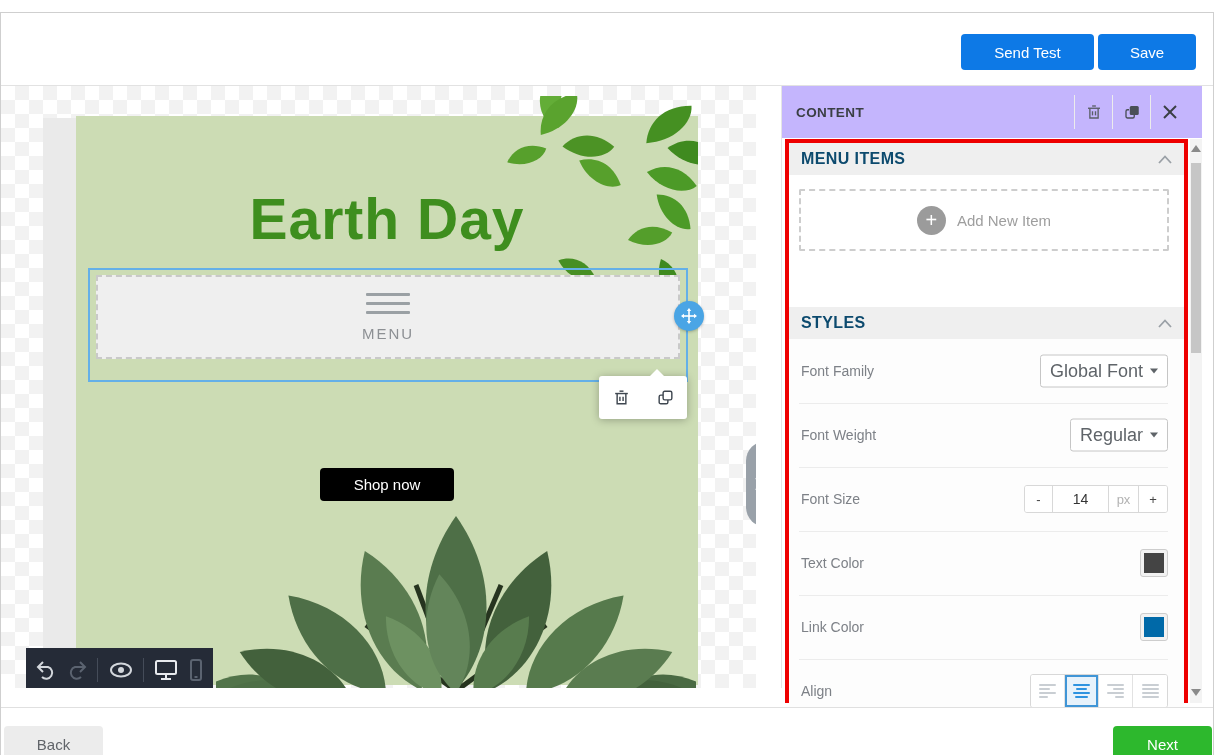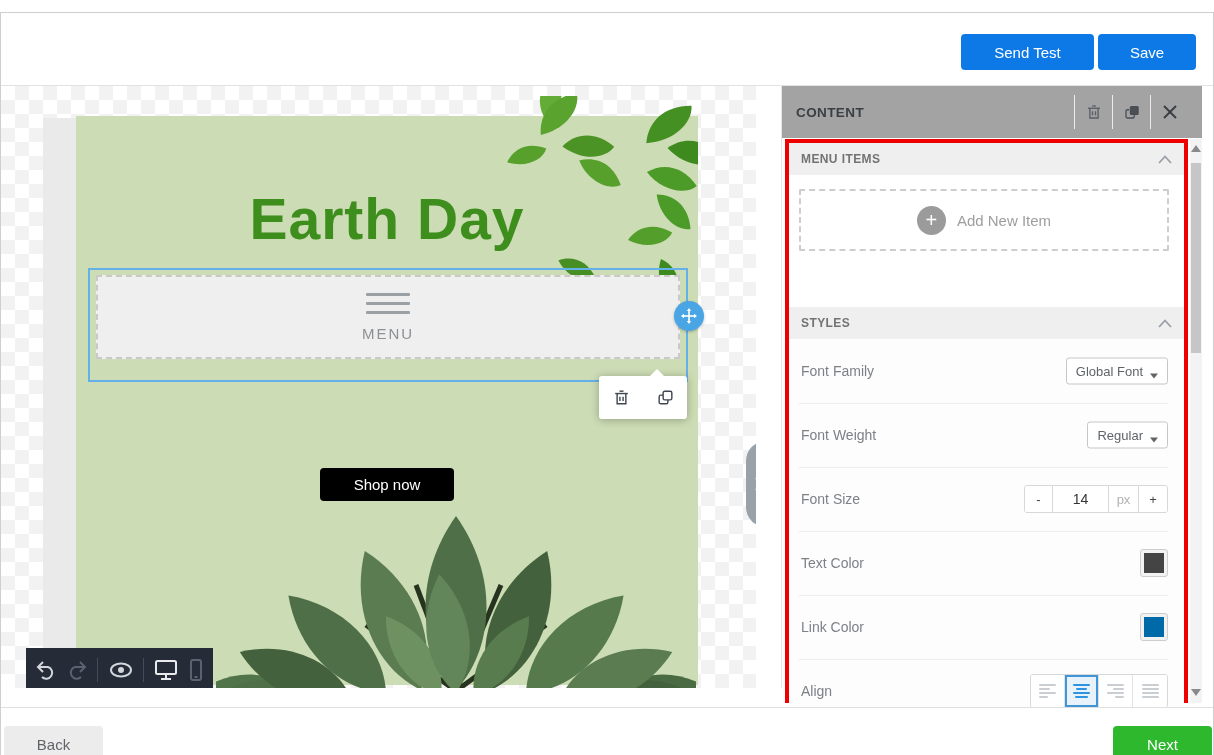--- a/index.html
+++ b/index.html
@@ -41,44 +41,44 @@
     align-items:center; justify-content:space-evenly; }
   .tsep { width:1px; height:24px; background:#454c59; }
   .tri-up   { width:0; height:0; border-left:5px solid transparent; border-right:5px solid transparent; border-bottom:7px solid #8a8a8a; }
   .tri-down { width:0; height:0; border-left:5px solid transparent; border-right:5px solid transparent; border-top:7px solid #8a8a8a; }
 
   .collapse-tab { left:745px; top:355px; width:40px; height:86px; background:#99a1a9; border-radius:20px 0 0 20px;
     display:flex; align-items:center; justify-content:flex-start; padding-left:8px; z-index:5; }
 
   
   .panel { left:780px; top:73px; width:420px; height:602px; background:#fff; border-left:1px solid #e5e5e5; }
-  .panel-header { left:0; top:0; width:420px; height:52px; background:#a3a3a3; display:flex; align-items:center;text-align:center; }
+  .panel-header { left:0; top:0; width:420px; height:52px; background:#c4b5fd; display:flex; align-items:center;text-align:center; }
   .panel-title { margin-left:14px; font-size:13.5px; font-weight:bold; color:#3a3f44; letter-spacing:.4px; }
   .ph-icons { position:absolute; right:14px; top:0; height:52px; display:flex; align-items:center; }
   .ph-btn { width:37px; height:52px; display:flex; align-items:center; justify-content:center; cursor:pointer; }
   .ph-sep { width:1px; height:34px; background:#ececec; }
 
   .red-box { left:3px; top:53px; width:403px; height:564px; border:4px solid #ee0000; background:#fff; }
   .sec-head { position:relative; width:100%; height:32px; background:#efefef; display:flex; align-items:center;
     justify-content:space-between; padding:0 12px; }
-  .sec-title { font-size:12px; font-weight:bold; color:#737373; letter-spacing:.4px; }
+  .sec-title { font-size:16px; font-weight:bold; color:#0c4a6e; letter-spacing:.4px; }
   .add-area { position:relative; width:100%; height:100px; background:#fff; }
   .dash-box { position:absolute; left:10px; top:14px; width:370px; height:62px; border:2px dashed #cdcdcd;
     border-radius:2px; display:flex; align-items:center; justify-content:center; gap:11px; cursor:pointer; }
   .plus-circle { width:29px; height:29px; border-radius:50%; background:#9b9b9b; color:#fff; font-size:20px;
     display:flex; align-items:center; justify-content:center; line-height:1; }
   .add-label { font-size:15px; color:#9e9e9e; }
   .gap-white { width:100%; height:32px; background:#fff; }
 
   .srow { position:relative; width:100%; height:64px; background:#fdfdfd; }
   .srow + .srow:before { content:""; position:absolute; left:10px; right:16px; top:0; height:1px; background:#ececec; }
   .srow-label { position:absolute; left:12px; top:24px; font-size:14px; color:#7d8187; }
   .ctl { position:absolute; right:16px; top:50%; transform:translateY(-50%); }
-  .dd-btn { display:flex; align-items:flex-end; gap:7px; background:#fff; border:1px solid #c6c6c6; border-radius:3px;
-    padding:5px 9px; font-size:13px; color:#5f6469; cursor:pointer; }
+  .dd-btn { display:flex; align-items:center; gap:7px; background:#fff; border:1px solid #c6c6c6; border-radius:3px;
+    padding:5px 9px; font-size:18px; color:#5f6469; cursor:pointer; }
   .caret { width:0; height:0; border-left:4px solid transparent; border-right:4px solid transparent; border-top:5px solid #5f6469; }
   .seg-group { display:flex; border:1px solid #d8d8d8; border-radius:3px; overflow:hidden; background:#fff; }
   .seg { display:flex; align-items:center; justify-content:center; height:26px; font-size:13px; color:#444;
     border-right:1px solid #d8d8d8; background:#fff; cursor:pointer; }
   .seg:last-child { border-right:none; }
   .seg.val { width:56px; color:#333; font-size:14px; cursor:text; }
   .seg.unit { width:30px; color:#b2b2b2; cursor:default; }
   .seg.btn { width:28px; }
   .swatch-outer { width:28px; height:28px; background:#f2f2f2; border:1px solid #cdcdcd; border-radius:3px;
     display:flex; align-items:center; justify-content:center; cursor:pointer; }

